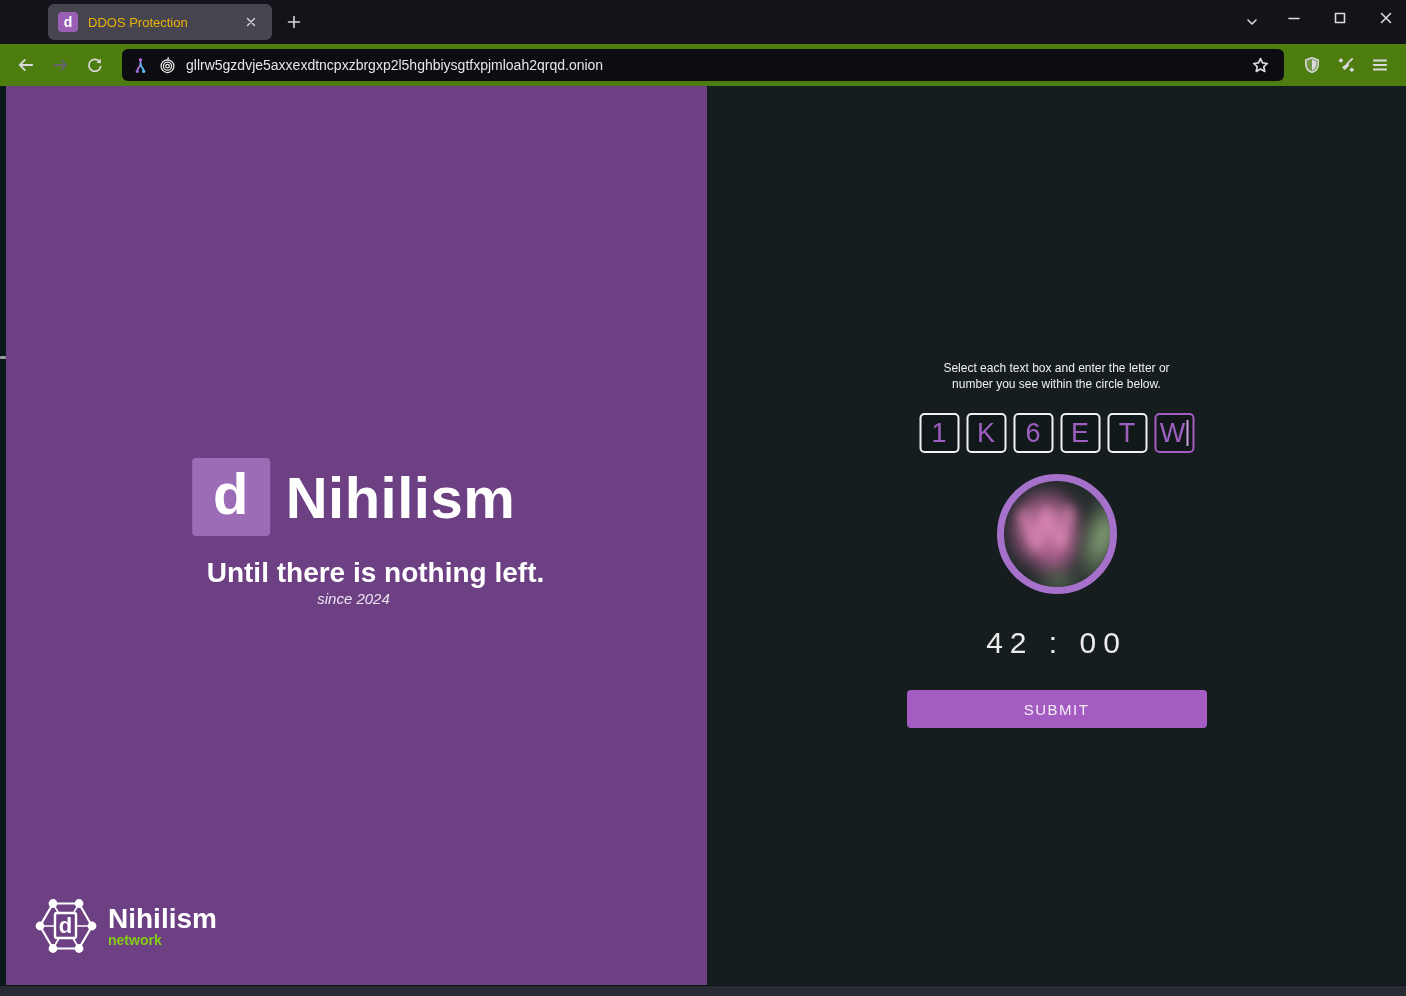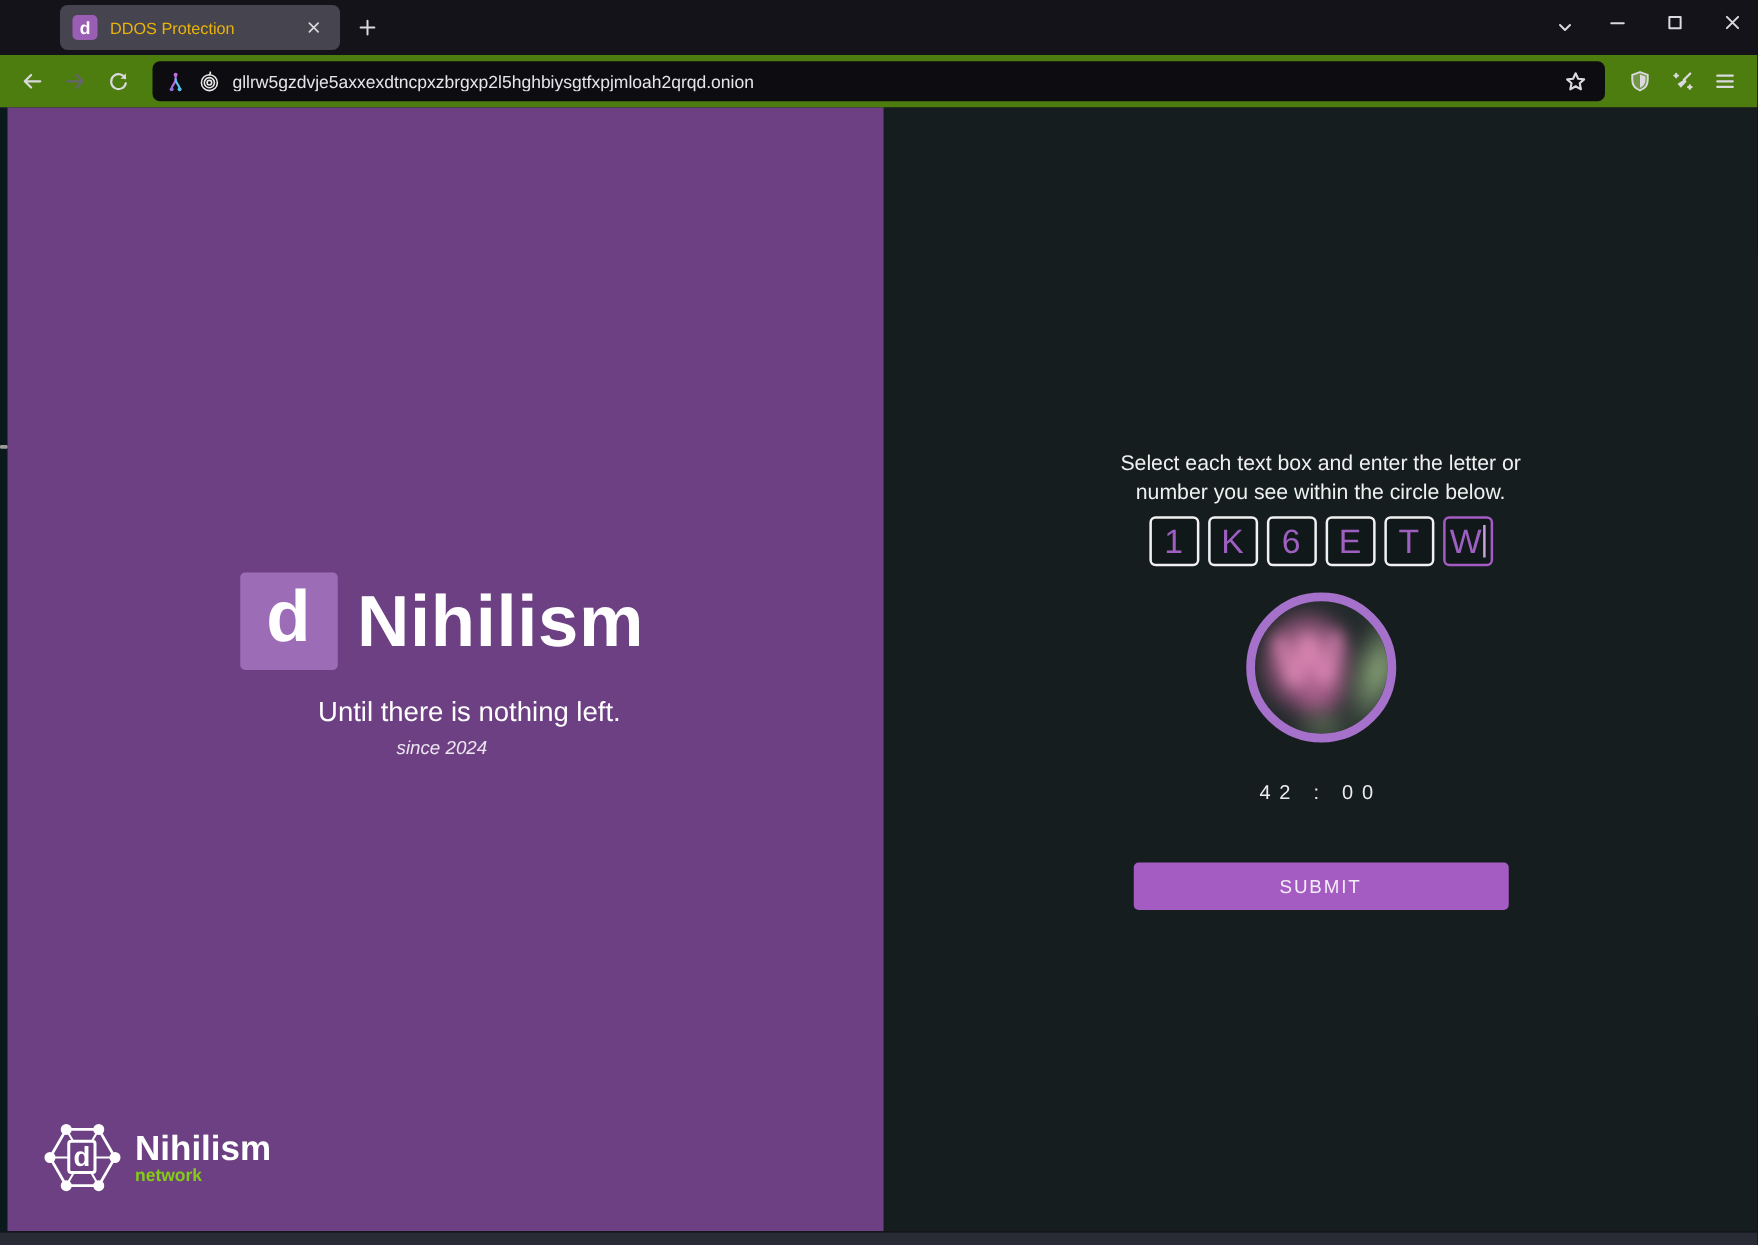--- a/index.html
+++ b/index.html
@@ -41,30 +41,30 @@
   .edge-strip{position:absolute;left:0;top:0;bottom:0;width:6px;background:#0a191b;z-index:5;}
   .edge-strip .resize-handle{position:absolute;left:0;top:270px;width:6px;height:3px;background:#9a9a9a;border-radius:1px;}
   .bottom-strip{position:absolute;left:0;right:0;bottom:0;height:11px;background:#282b33;border-top:1px solid #101116;}
 
   .left-panel{width:707px;background:var(--panel-purple);position:relative;flex-shrink:0;}
   .brand{position:absolute;top:372px;left:50%;transform:translateX(-50%);display:flex;align-items:center;gap:16px;}
   .brand-square{width:78px;height:78px;background:var(--logo-square);border-radius:4px;
                 display:flex;align-items:center;justify-content:center;}
   .brand-square span{color:#fff;font-weight:bold;font-size:58px;line-height:1;padding-bottom:6px;}
   .brand-title{color:#fff;font-weight:bold;font-size:58px;letter-spacing:0.5px;}
-  .tagline{position:absolute;top:471px;width:100%;text-align:center;color:#fff;font-weight:normal;font-size:22px;padding-left:44px;}
+  .tagline{position:absolute;top:471px;width:100%;text-align:center;color:#fff;font-weight:bold;font-size:28px;padding-left:44px;}
   .since{position:absolute;top:504px;width:100%;text-align:center;color:#ece4f1;font-style:italic;font-size:15px;}
 
   .footer-brand{position:absolute;left:34px;top:808px;display:flex;align-items:center;gap:10px;}
   .footer-text .name{color:#fff;font-weight:bold;font-size:28px;line-height:1.05;}
   .footer-text .sub{color:#84cc16;font-weight:bold;font-size:14px;line-height:1.05;}
 
   .right-panel{flex:1;background:var(--right-bg);position:relative;}
   .instruction{position:absolute;top:274px;left:50%;transform:translateX(-50%);width:330px;
-               text-align:center;color:#f0f0f0;font-size:17px;line-height:1.35;}
+               text-align:center;color:#f0f0f0;font-size:12px;line-height:1.35;}
   .captcha-boxes{position:absolute;top:327px;left:50%;transform:translateX(-50%);display:flex;gap:7px;}
   .cbox{width:40px;height:40px;background:#11181a;border:2px solid #f1f1f1;border-radius:5px;
         display:flex;align-items:center;justify-content:center;color:var(--letter-purple);font-size:27px;}
   .cbox.focused{border-color:var(--accent-purple);}
   .caret{display:inline-block;width:2px;height:26px;background:#c9a0dd;margin-left:1px;}
 
   .captcha-circle{position:absolute;top:388px;left:50%;transform:translateX(-50%);width:120px;height:120px;
                   border:7px solid var(--ring-purple);border-radius:50%;background:#242b2c;overflow:hidden;}
   .blob{position:absolute;border-radius:50%;}
   .blob-pink{left:6px;top:8px;width:72px;height:86px;
@@ -73,21 +73,21 @@
   .blob-pink2{left:28px;top:48px;width:46px;height:52px;
       background:radial-gradient(circle,rgba(205,110,165,.8),transparent 70%);filter:blur(8px);}
   .blob-green{right:-14px;top:6px;width:44px;height:100px;
       background:radial-gradient(ellipse at 50% 50%,rgba(176,212,150,.85),transparent 72%);
       filter:blur(8px);transform:rotate(18deg);}
   .blob-green2{left:30px;bottom:-10px;width:50px;height:30px;
       background:radial-gradient(ellipse,rgba(150,190,130,.55),transparent 70%);filter:blur(8px);}
   .blurred-letter{position:absolute;left:16px;top:14px;color:#e08ab8;font-size:58px;font-weight:bold;
       filter:blur(6px);transform:rotate(-4deg);}
 
-  .timer{position:absolute;top:540px;width:100%;text-align:center;color:#ececec;font-size:16px;
+  .timer{position:absolute;top:540px;width:100%;text-align:center;color:#ececec;font-size:30px;
          letter-spacing:7px;}
   .submit-btn{position:absolute;top:585px;left:50%;transform:translateX(-50%);width:300px;height:38px;
          background:var(--accent-purple);border:none;border-radius:4px;color:#f4edf8;font-size:15px;
          letter-spacing:1.5px;font-family:"Liberation Sans",sans-serif;display:flex;align-items:center;justify-content:center;margin-top:19px;}
 
   
   .net-logo{width:64px;height:64px;}
 </style>
 </head>
 <body>

